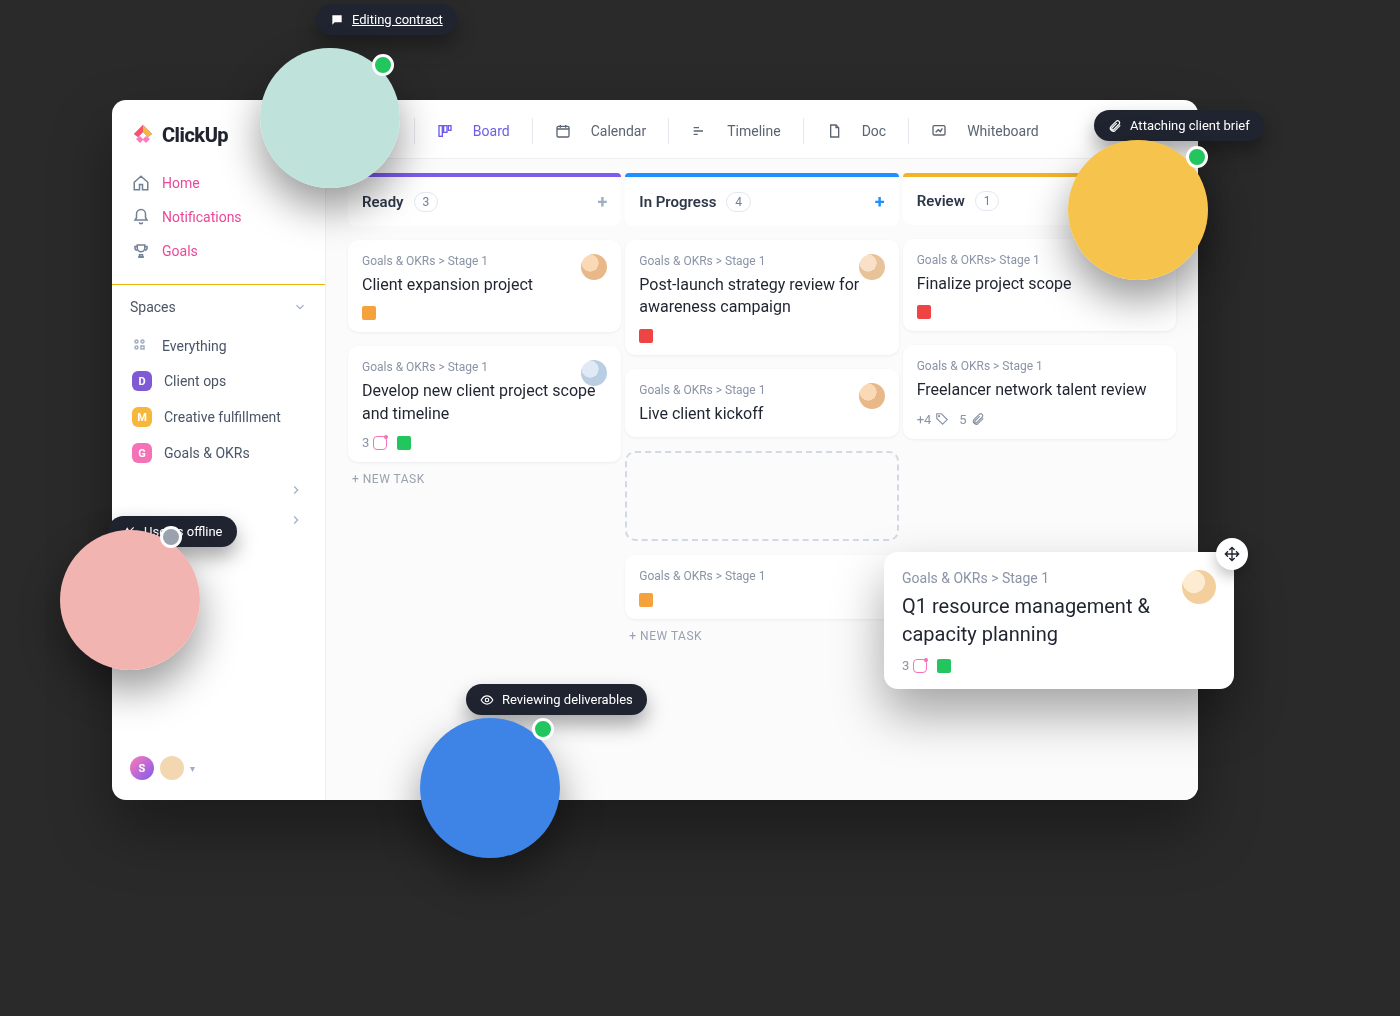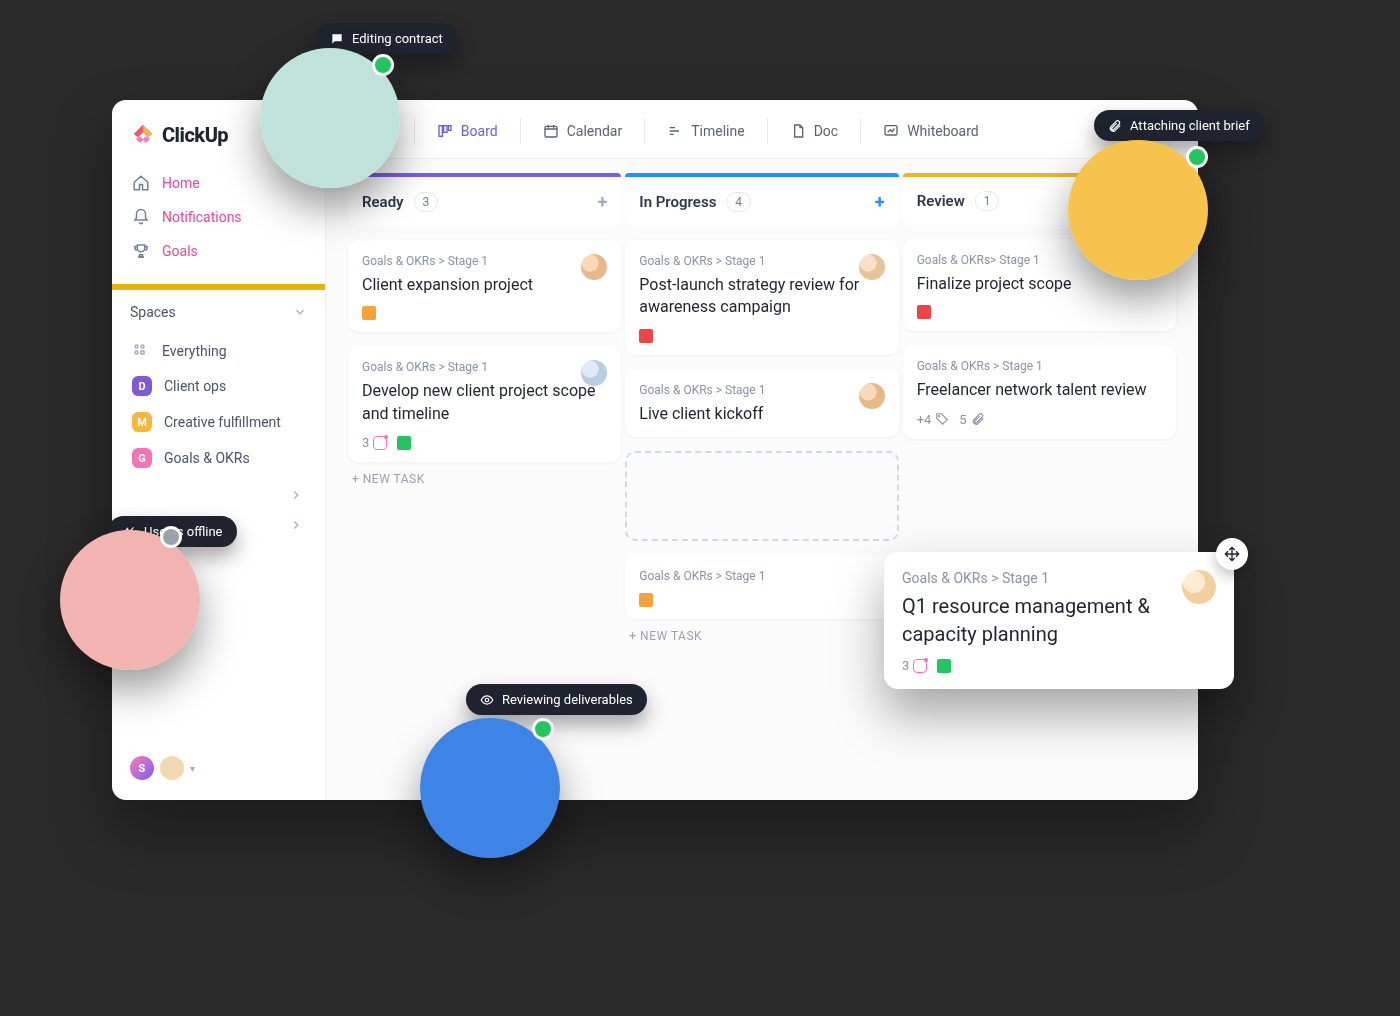--- a/index.html
+++ b/index.html
@@ -22,21 +22,21 @@
 .sidebar { width: 214px; border-right: 1px solid #eef0f3; display: flex; flex-direction: column; padding: 18px 0 10px; }
 .brand { display: flex; align-items: center; gap: 6px; padding: 4px 18px 12px; }
 .brand-mark { width: 26px; height: 26px; position: relative; }
 .brand-mark svg { width: 26px; height: 26px; }
 .brand-name { font-weight: 800; font-size: 20px; color: #1f2430; letter-spacing: -0.5px; }
 
 .nav-list { padding: 6px 10px; }
 .nav-item { display: flex; align-items: center; gap: 12px; padding: 8px 10px; border-radius: 6px; color: #ec4899; font-size: 14px; cursor: pointer; }
 .nav-item .ic { width: 18px; height: 18px; color: #718096; }
 
-.section { padding: 14px 18px 10px; border-top: 6px solid #eab308; margin-top: 10px; }
+.section { padding: 14px 18px 10px; border-top: 1px solid #eab308; margin-top: 10px; }
 .section-head { display: flex; align-items: center; justify-content: space-between; color: #4a5568; font-size: 14px; cursor: pointer; }
 .chev { color: #a0aec0; }
 
 .space-list { padding: 4px 10px; }
 .space-item { display: flex; align-items: center; gap: 12px; padding: 8px 10px; border-radius: 6px; color: #4a5568; font-size: 14px; cursor: pointer; }
 .space-badge { width: 20px; height: 20px; border-radius: 6px; display: inline-flex; align-items: center; justify-content: center; font-size: 11px; font-weight: 700; color: #fff; }
 .space-badge.purple { background: #805ad5; }
 .space-badge.yellow { background: #f6b73c; }
 .space-badge.pink { background: #f472b6; }
 .everything-icon { width: 18px; height: 18px; }
@@ -47,21 +47,21 @@
 .avatar-sm { width: 24px; height: 24px; border-radius: 50%; display: inline-block; }
 .avatar-sm.a1 { background: linear-gradient(135deg,#ff7ab6,#7e5bef); display:flex;align-items:center;justify-content:center;color:#fff;font-size:11px;font-weight:700; }
 .avatar-sm.a2 { background: #f3d7b0; }
 .tri-down { font-size: 10px; color: #a0aec0; }
 
 
 .main { flex: 1; display: flex; flex-direction: column; min-width: 0; }
 .header-bar { display: flex; align-items: center; gap: 22px; padding: 18px 24px 14px; border-bottom: 1px solid #eef0f3; flex-wrap: nowrap; }
 .page-title { font-weight: 700; font-size: 20px; color: #1f2430; margin-right: 6px; white-space: nowrap; }
 .vdiv { width: 1px; height: 26px; background: #e5e8ee; }
-.tab { display: inline-flex; align-items: center; gap: 8px; color: #5b6472; font-size: 14px; cursor: pointer; }
+.tab { display: inline-flex; align-items: center; gap: 20px; color: #5b6472; font-size: 14px; cursor: pointer; }
 .tab.active { color: #6c5ce7; }
 .tab .tic { width: 16px; height: 16px; }
 
 .board { flex: 1; display: flex; gap: 4px; padding: 18px 22px; background: #fbfbfc; overflow: hidden; }
 .col { flex: 1; min-width: 0; display: flex; flex-direction: column; }
 .col-head { background: #fff; border-radius: 8px; padding: 14px 14px; display: flex; align-items: center; gap: 10px; position: relative; }
 .col-head::before { content:""; position:absolute; top:-4px; left:0; right:0; height:4px; border-radius:4px 4px 0 0; }
 .col.ready .col-head::before { background:#7e5bef; }
 .col.progress .col-head::before { background:#1e90ff; }
 .col.review .col-head::before { background:#f0b429; }
@@ -371,21 +371,21 @@
   <div class="card-title">Q1 resource management &amp; capacity planning</div>
   <div class="card-row">
     <span class="meta-sm">
         <span>3</span>
         <span class="comment-ic"></span>
       </span>
     <span class="flag green"></span>
   </div>
 </div>
 
-<div class="status-chip" style="left:316px; top:23px;">
+<div class="status-chip" style="left:316px; top:4px;text-decoration:underline;">
   <svg class="chip-ic" viewBox="0 0 24 24" fill="#fff">
       <path d="M4 4h16v12H8l-4 4V4Z"></path>
     </svg>
   <span>Editing contract</span>
 </div>
 <div class="big-avatar" style="left:260px; top:48px;">
   <div class="face av-teal"></div>
   <span class="dot" style="right:6px; top:6px;"></span>
 </div>
 

